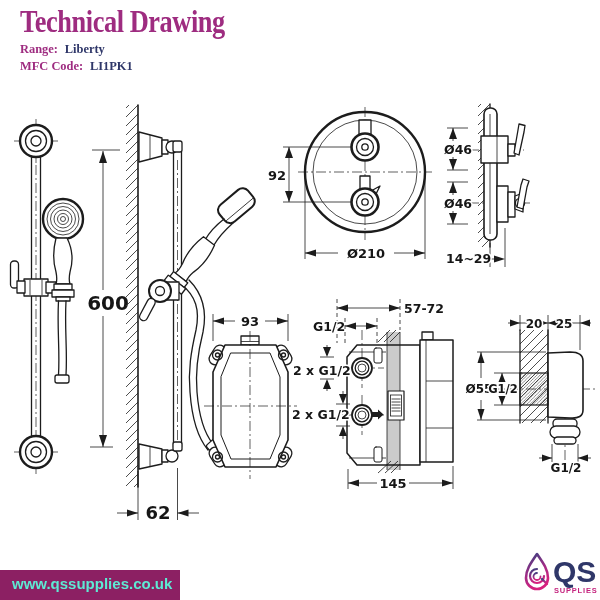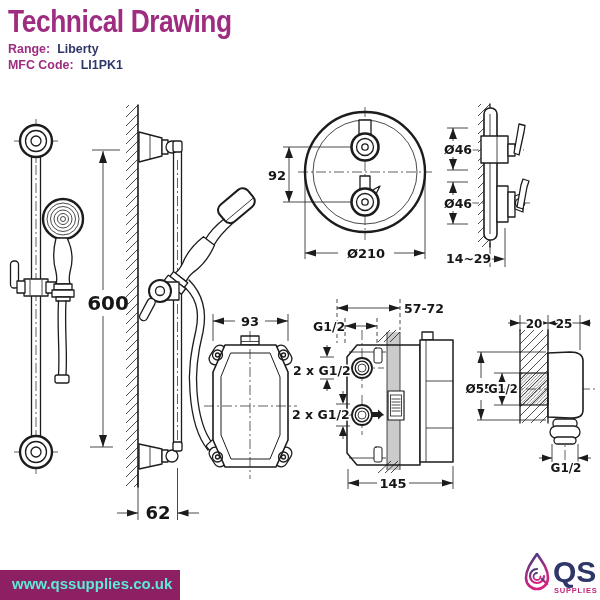--- a/index.html
+++ b/index.html
@@ -1,18 +1,18 @@
 <!DOCTYPE html>
 <html><head>
 <meta charset="utf-8">
 <style>
   html,body{margin:0;padding:0}
   body{width:600px;height:600px;background:#fff;position:relative;overflow:hidden;
        font-family:"Liberation Sans",sans-serif;}
-  .header{position:absolute;left:8px;top:4px;}
+  .header{position:absolute;left:20px;top:4px;font-family:Liberation Serif, serif;}
   .title{font-size:31px;font-weight:bold;color:#9E2C80;letter-spacing:-0.5px;
          transform:scaleX(.85);transform-origin:left top;white-space:nowrap;}
   .meta{font-size:13.5px;font-weight:bold;margin-top:1px;transform:scaleX(.92);
         transform-origin:left top;white-space:nowrap;}
   .meta .lab{color:#9E2C80;}
   .meta .val{color:#2F3769;margin-left:4px;}
   #drawing{position:absolute;left:0;top:0;}
   svg text{font-family:"DejaVu Sans",sans-serif;font-weight:bold;fill:#161616;
            paint-order:stroke;stroke:#fff;stroke-width:3px;stroke-linejoin:round;}
   .t12{font-size:12px}.t125{font-size:12.5px}.t13{font-size:13px}

